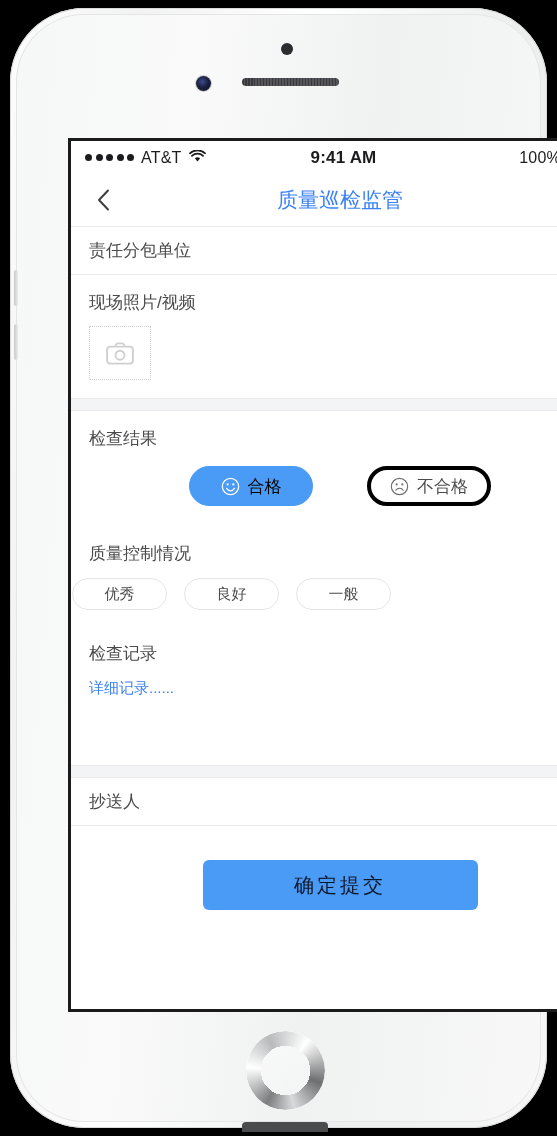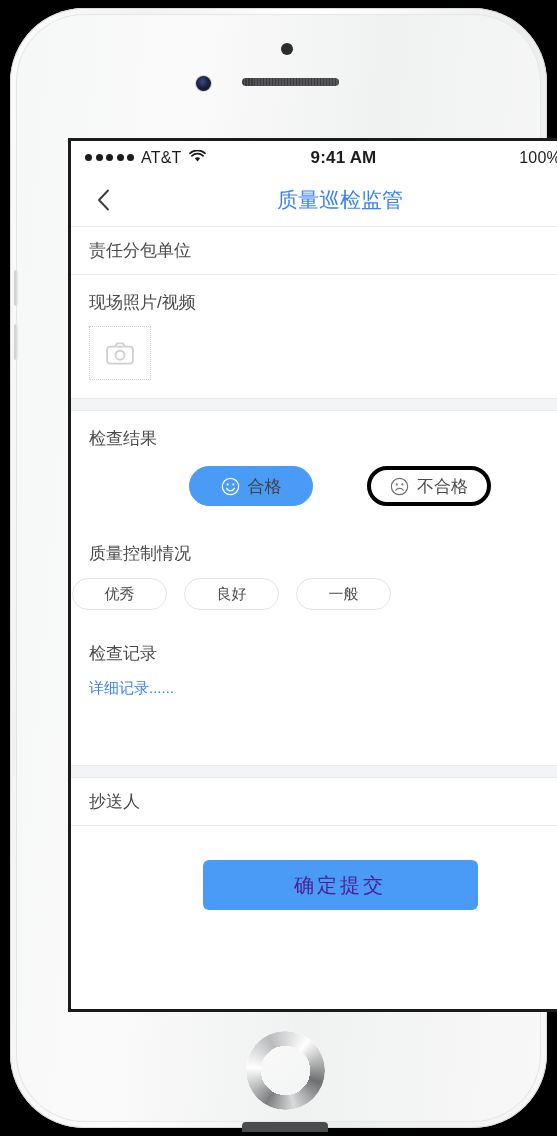--- a/index.html
+++ b/index.html
@@ -239,21 +239,21 @@
     display: flex;
     align-items: center;
     justify-content: center;
     gap: 8px;
     font-size: 17px;
     cursor: pointer;
     box-sizing: border-box;
   }
   .pill.selected {
     background: #4a9bf5;
-    color: #404040;
+    color: #000000;
     border: 1px solid #4a9bf5;
   }
   .pill.unselected {
     background: #ffffff;
     color: #4a4a4c;
     border: 4px solid #000000;
   }
 
   .chip-row {
     display: flex;
@@ -283,21 +283,21 @@
     height: 86px;
     cursor: text;
   }
 
   .submit-wrap { padding: 34px 0 0 0; display: flex; justify-content: center; }
   .submit-btn {
     width: 275px;
     height: 50px;
     border-radius: 6px;
     background: #4a9bf5;
-    color: #4c1d95;
+    color: #0f172a;
     font-size: 20px;
     letter-spacing: 3px;
     border: none;
     cursor: pointer;
     font-family: "Liberation Sans", "DejaVu Sans", sans-serif;
   }
 </style>
 </head>
 <body>
 

